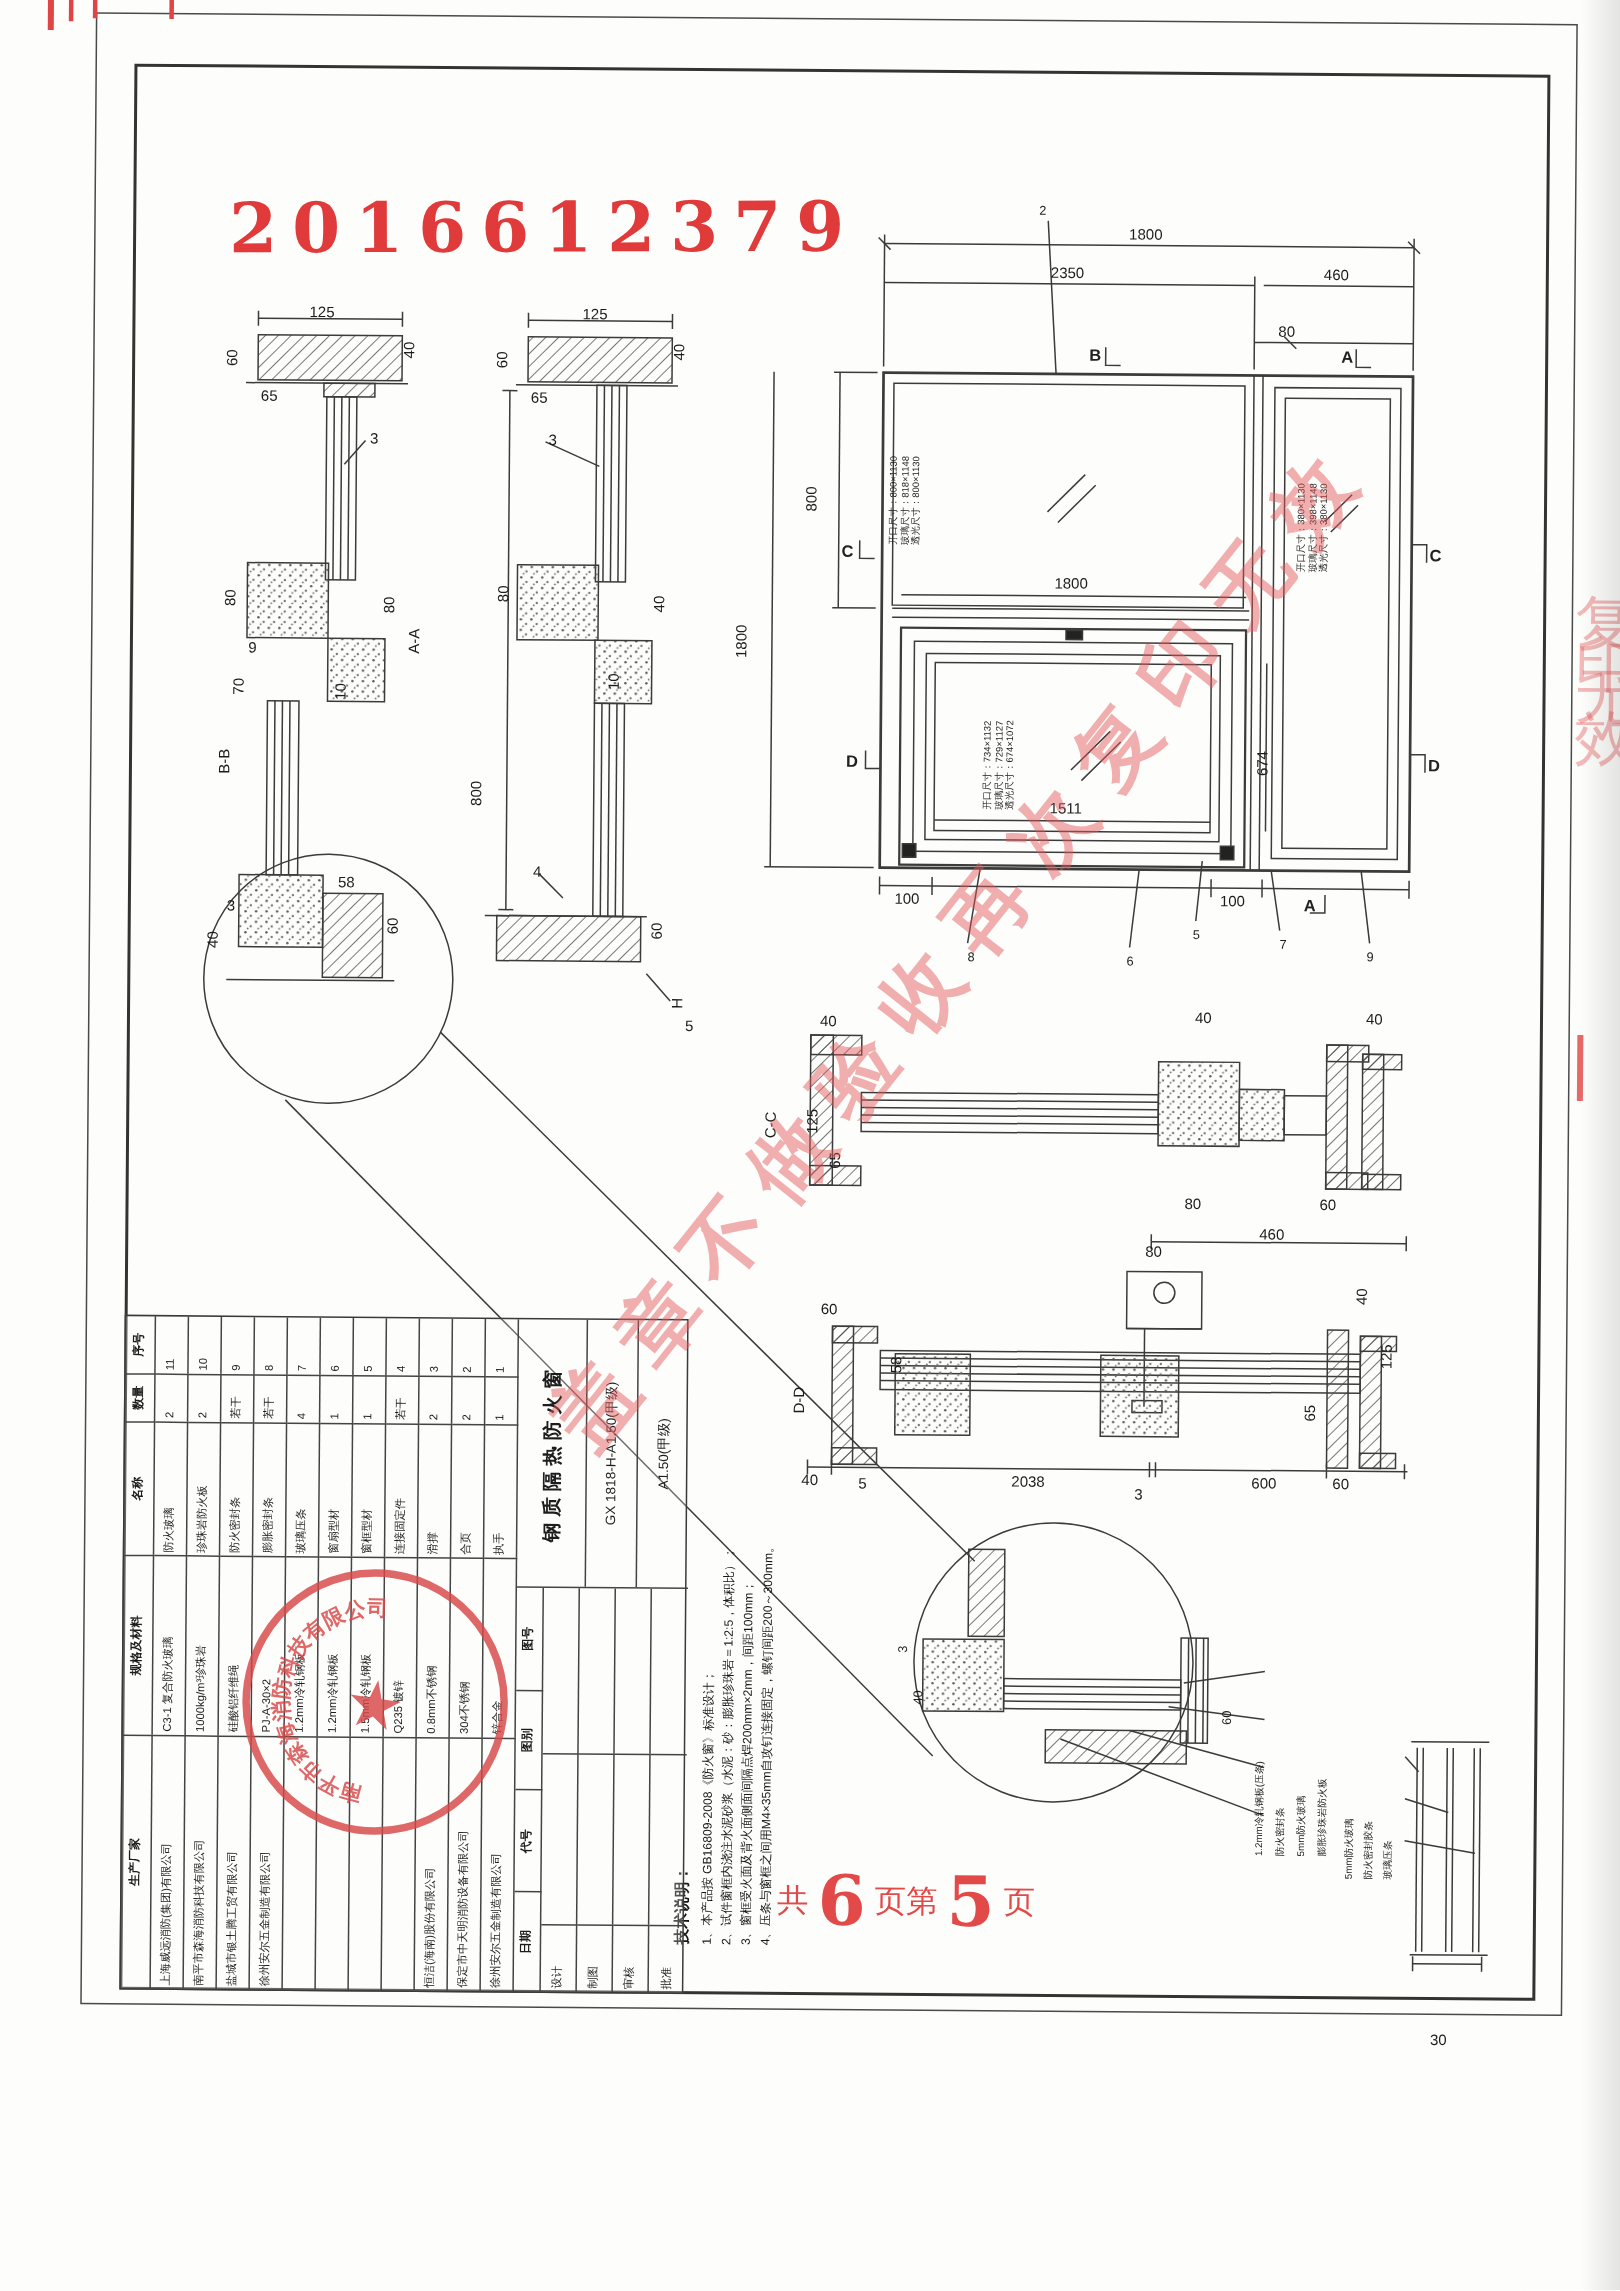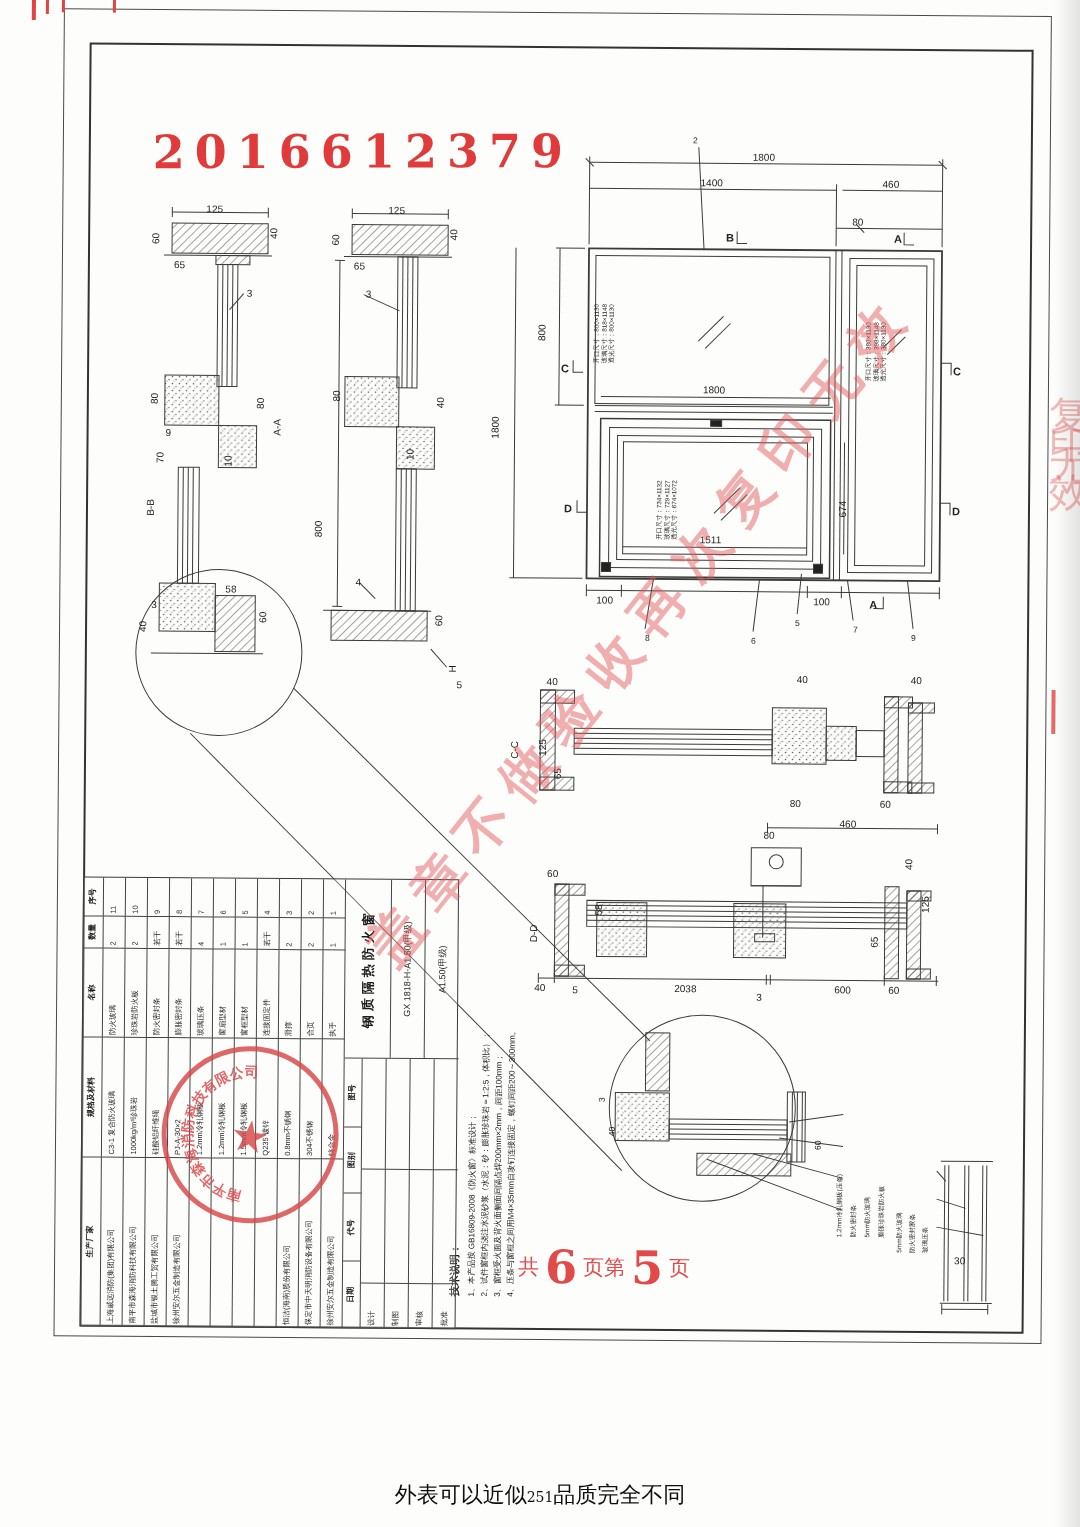--- a/index.html
+++ b/index.html
@@ -312,21 +312,21 @@
   <span class="dim v" style="left:432px;top:398px">40</span>
   <span class="dim v" style="left:402px;top:450px">10</span>
   <span class="vt" style="left:322px;top:528px">800</span>
   <span class="dim" style="left:354px;top:578px">4</span>
   <span class="dim v" style="left:432px;top:616px">60</span>
   <span class="dim v" style="left:448px;top:664px">H</span>
   <span class="dim" style="left:456px;top:680px">5</span>
   <span class="dim v" style="left:266px;top:424px">A-A</span>
 
   <span class="dim" style="left:748px;top:150px">1800</span>
-  <span class="dim" style="left:696px;top:176px">1400</span>
+  <span class="dim" style="left:696px;top:176px">2350</span>
   <span class="dim" style="left:878px;top:176px">460</span>
   <span class="dim" style="left:848px;top:214px">80</span>
   <span class="vt" style="left:544px;top:330px">800</span>
   <span class="vt" style="left:498px;top:428px">1800</span>
   <span class="dim" style="left:700px;top:383px">1800</span>
   <span class="vt" style="left:846px;top:504px">674</span>
   <span class="dim" style="left:698px;top:533px">1511</span>
   <span class="dim" style="left:595px;top:594px">100</span>
   <span class="dim" style="left:812px;top:594px">100</span>
   <span class="mark" style="left:722px;top:230px">B</span>
@@ -387,21 +387,21 @@
   <span class="dim v sm" style="left:610px;top:1126px">40</span>
   <span class="dim v sm" style="left:816px;top:1138px">60</span>
   <span class="tinyv" style="left:848px;top:1226px">1.2mm冷轧钢板(压条)</span>
   <span class="tinyv" style="left:862px;top:1226px">防火密封条</span>
   <span class="tinyv" style="left:876px;top:1226px">5mm防火玻璃</span>
   <span class="tinyv" style="left:890px;top:1226px">膨胀珍珠岩防火板</span>
 
   <span class="tinyv" style="left:908px;top:1241px">5mm防火玻璃</span>
   <span class="tinyv" style="left:921px;top:1241px">防火密封胶条</span>
   <span class="tinyv" style="left:934px;top:1241px">玻璃压条</span>
-  <span class="dim" style="left:958px;top:1252px">30</span>
+  <span class="dim" style="left:958px;top:1352px">30</span>
 
   <div class="notes-wrap">
     <div class="notes">
       <div class="nt">技术说明：</div>
       <div class="nl">1、本产品按 GB16809-2008《防火窗》标准设计；</div>
       <div class="nl">2、试件窗框内浇注水泥砂浆（水泥：砂：膨胀珍珠岩＝1:2:5，体积比）；</div>
       <div class="nl">3、窗框受火面及背火面侧面间隔点焊200mm×2mm，间距100mm；</div>
       <div class="nl">4、压条与窗框之间用M4×35mm自攻钉连接固定，螺钉间距200～300mm。</div>
     </div>
   </div>
@@ -552,16 +552,13 @@
 
   <div class="redmark" style="left:26px;top:0;width:4px;height:24px"></div>
   <div class="redmark" style="left:40px;top:0;width:3px;height:18px"></div>
   <div class="redangle"></div>
   <div class="redmark" style="left:1051px;top:686px;width:4px;height:44px;opacity:.8"></div>
 
  </div>
 
  <div class="scan-edge"></div>
 
- <div class="caption">
-   <span>外表可以近似</span><span class="n">251</span><span>品质完全不同</span>
- </div>
 </div>
 
 </body></html>

